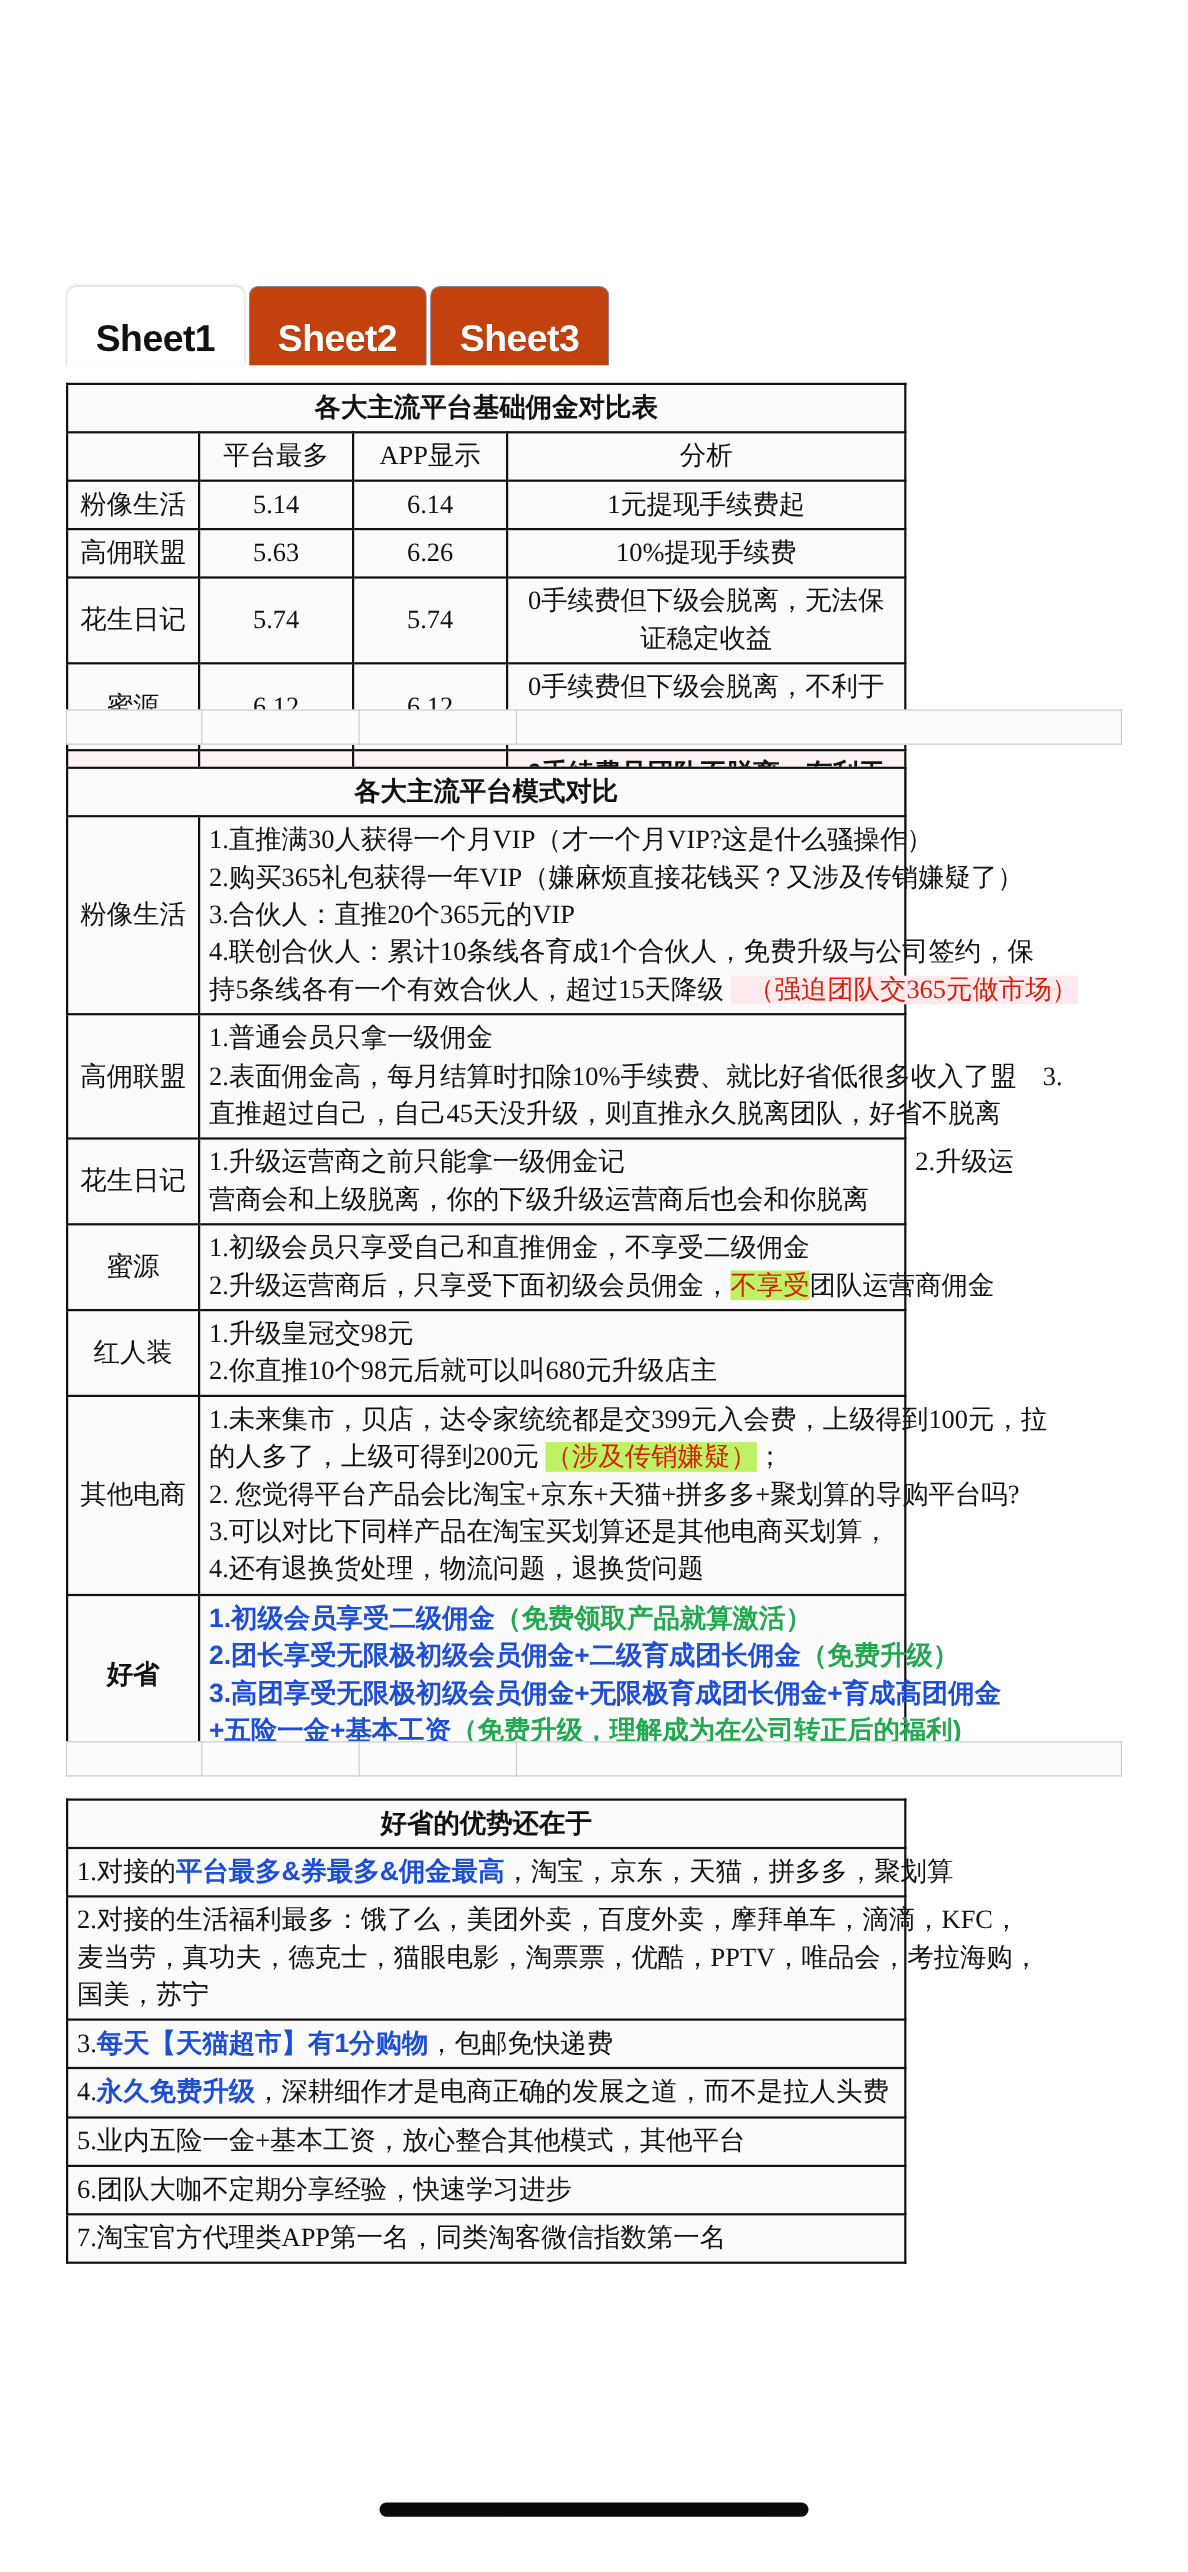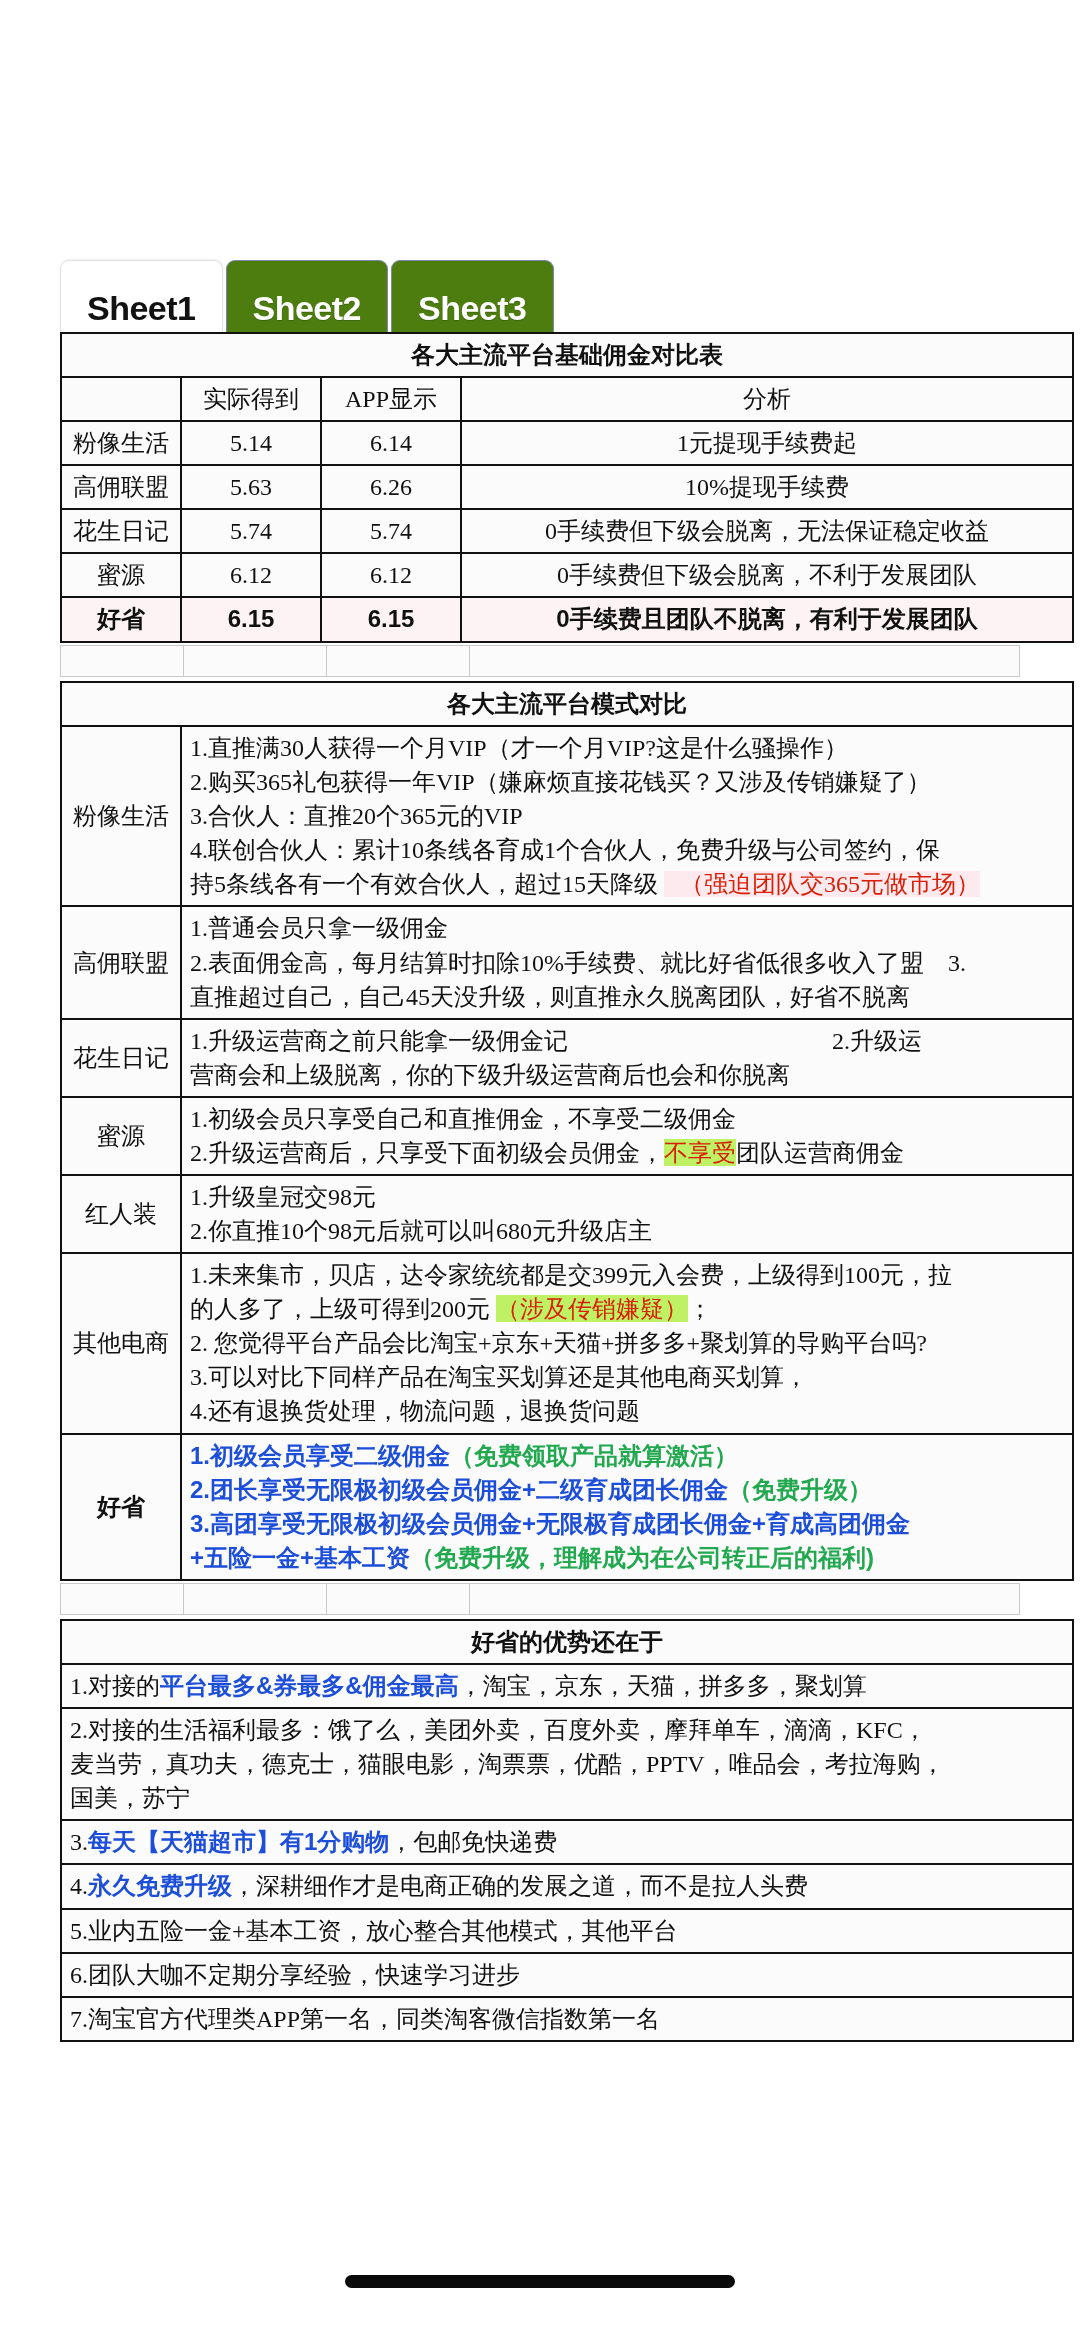--- a/index.html
+++ b/index.html
@@ -37,34 +37,35 @@
     box-sizing: border-box;
   }
   .tab.active {
     background: #ffffff;
     color: #121212;
     border: 1px solid #e2e2e6;
     border-bottom: none;
     box-shadow: 0 -1px 2px rgba(0,0,0,.07);
   }
   .tab.inactive {
-    background: #4d7c0f;
+    background: #c2410c;
     color: #ffffff;
     border: 1px solid #7d88ad;
     border-bottom: none;
     text-shadow: 0 1px 1px rgba(0,0,0,.18);
     margin-left: 3px;
   }
 
   
   .sheet {
     position: absolute;
     left: 60px;
-    width: 1014px;
+    width: 764px;
     box-sizing: border-box;
+    margin-top: 16px;
   }
   table.xl {
     width: 100%;
     border-collapse: collapse;
     table-layout: fixed;
     background: #fbfbfb;
   }
   table.xl td {
     border: 2px solid #111111;
     padding: 4px 8px;
@@ -146,21 +147,21 @@
         <col style="width:140px">
         <col style="width:140px">
         <col>
     </colgroup>
     <tbody id="t1body">
         <tr class="title-row">
           <td colspan="4">各大主流平台基础佣金对比表</td>
         </tr>
         <tr class="hdr">
           <td></td>
-          <td>实际得到</td>
+          <td>平台最多</td>
           <td>APP显示</td>
           <td>分析</td>
         </tr>
         <tr>
           <td class="c">粉像生活</td>
           <td class="c">5.14</td>
           <td class="c">6.14</td>
           <td class="c">1元提现手续费起</td>
         </tr>
         <tr>

